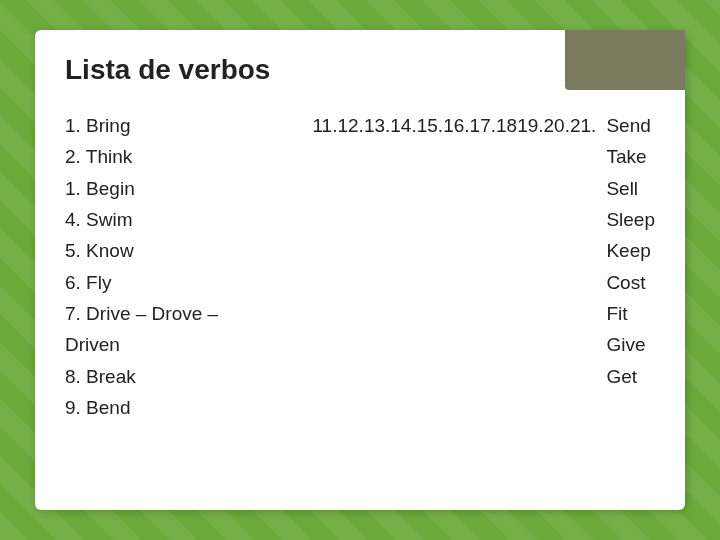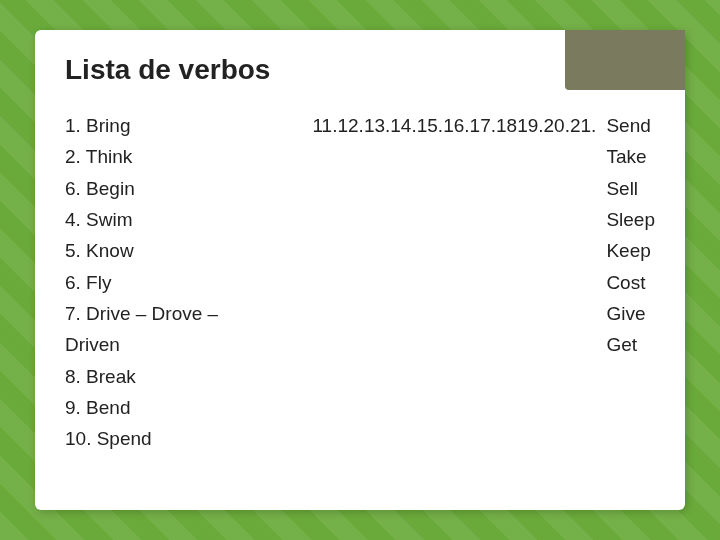--- a/index.html
+++ b/index.html
@@ -98,28 +98,27 @@
 
   <div class="top-bar"></div>
 
   <div class="title">Lista de verbos</div>
 
   <div class="content">
 
     <div class="left-list" id="left-list">
         <div class="list-item">1. Bring</div>
         <div class="list-item">2. Think</div>
-        <div class="list-item">6. Begin</div>
+        <div class="list-item">1. Begin</div>
         <div class="list-item">4. Swim</div>
         <div class="list-item">5. Know</div>
         <div class="list-item">6. Fly</div>
         <div class="list-item">7. Drive – Drove – Driven</div>
         <div class="list-item">8. Break</div>
         <div class="list-item">9. Bend</div>
-        <div class="list-item">10. Spend</div>
       </div>
 
     <div class="right-list">
       <div class="right-numbers" id="right-numbers">
           <div class="list-item">11.</div>
           <div class="list-item">12.</div>
           <div class="list-item">13.</div>
           <div class="list-item">14.</div>
           <div class="list-item">15.</div>
           <div class="list-item">16.</div>
@@ -129,19 +128,20 @@
           <div class="list-item">20.</div>
           <div class="list-item">21.</div>
         </div>
       <div class="right-words" id="right-words">
           <div class="list-item">Send</div>
           <div class="list-item">Take</div>
           <div class="list-item">Sell</div>
           <div class="list-item">Sleep</div>
           <div class="list-item">Keep</div>
           <div class="list-item">Cost</div>
+          <div class="list-item">Fit</div>
           <div class="list-item">Give</div>
           <div class="list-item">Get</div>
         </div>
     </div>
 
   </div>
 </div>
 
 </body></html>

